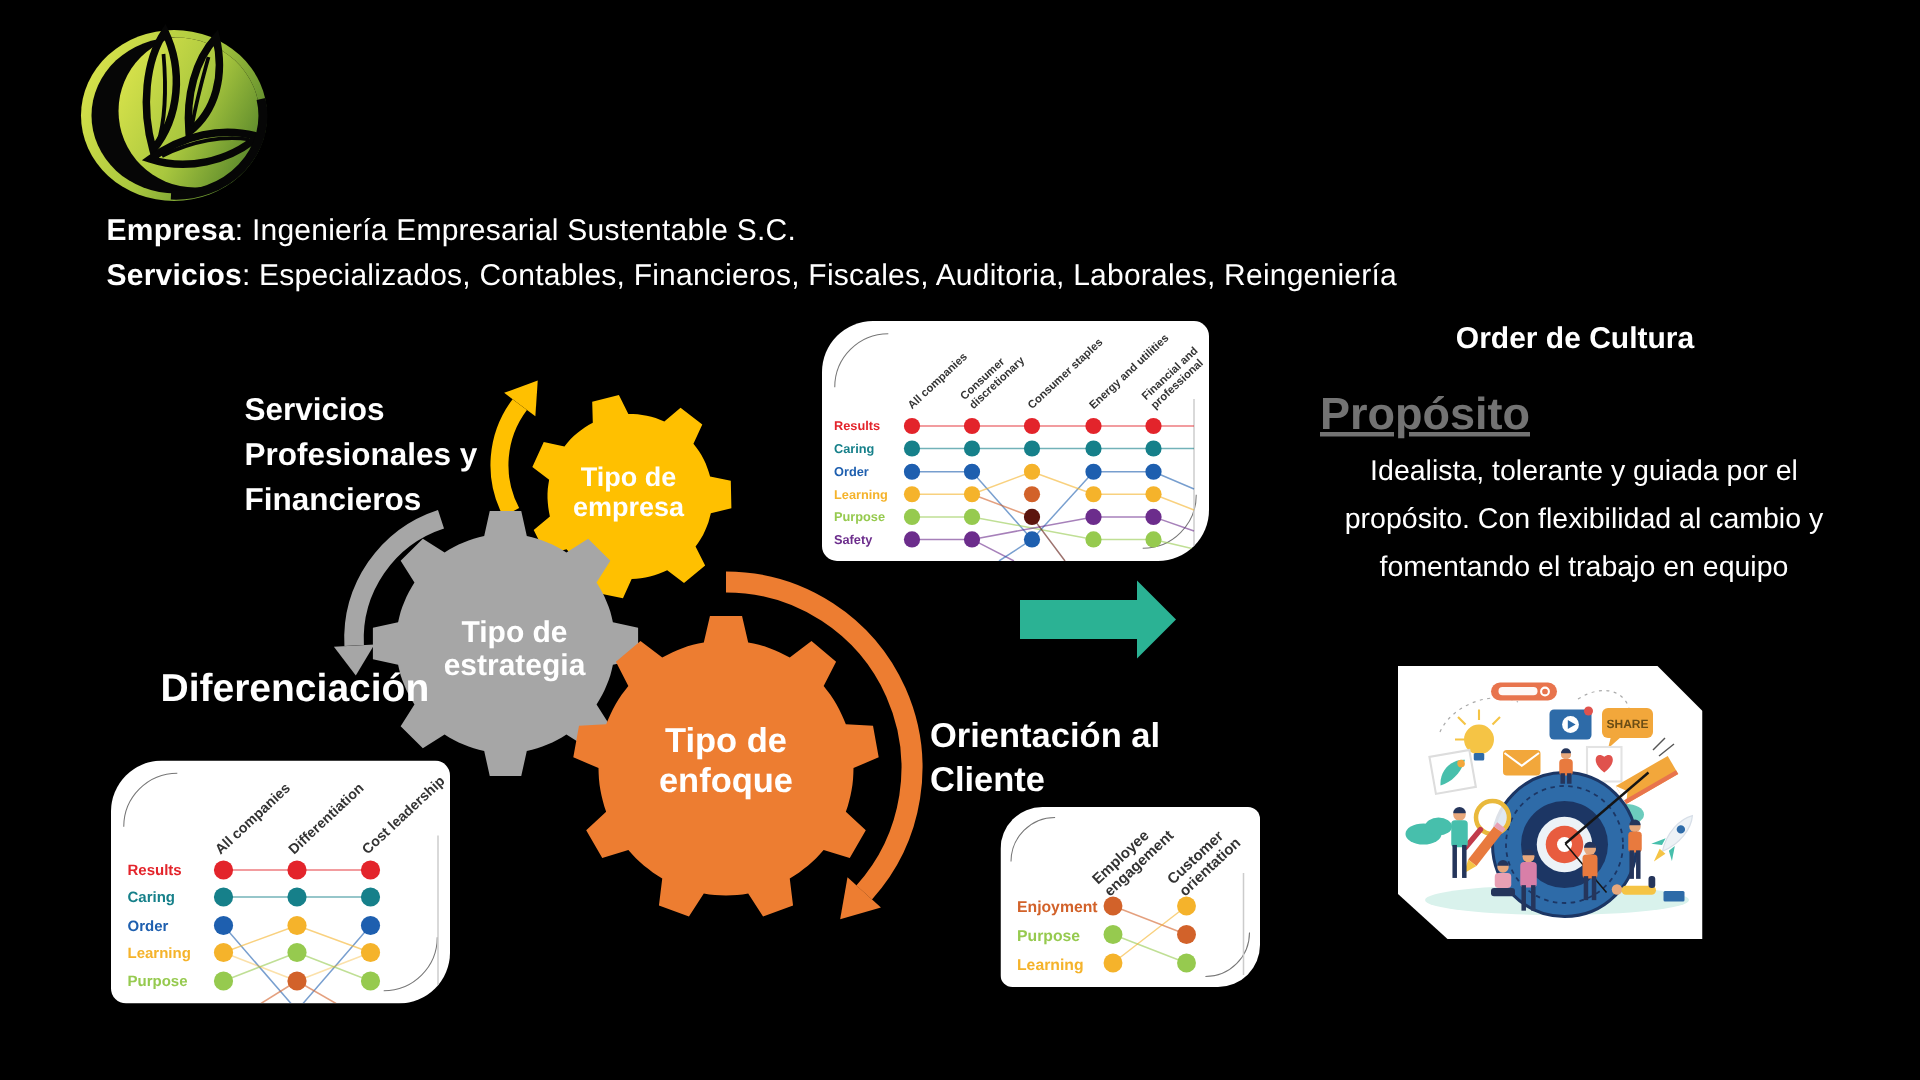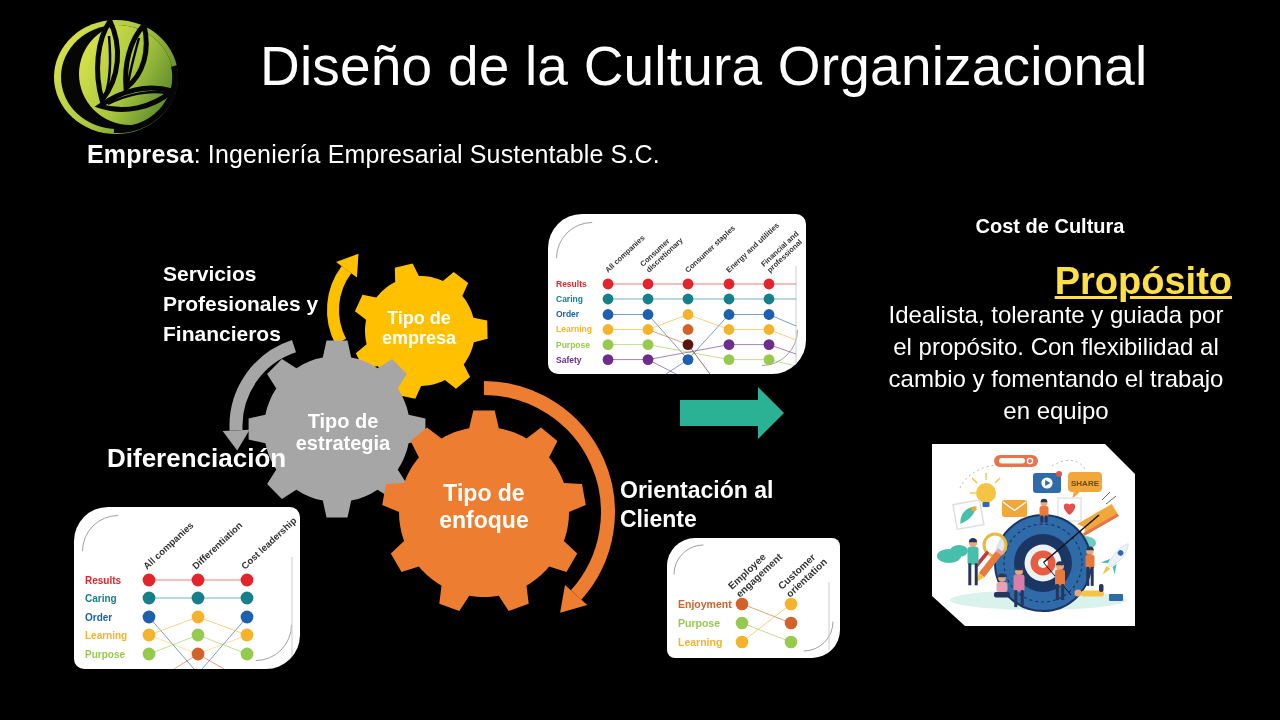--- a/index.html
+++ b/index.html
@@ -5,21 +5,20 @@
   html,body{margin:0;padding:0;background:#000;}
   #slide{position:relative;width:1280px;height:720px;background:#000;overflow:hidden;
          font-family:"Liberation Sans",sans-serif;}
   .abs{position:absolute;}
   .wt{color:#fff;}
 </style>
 </head>
 <body>
 <div id="slide">
 
-  <div class="abs wt" id="title" style="left:260px;top:34px;width:900px;font-size:55px;letter-spacing:0.2px;white-space:nowrap;">Diseño de la Cultura Organizacional</div>
 
   <svg class="abs" style="left:48px;top:14px;" width="140" height="128" viewBox="0 0 140 128">
     <defs>
       <linearGradient id="lg" x1="0" y1="0.25" x2="1" y2="0.75">
         <stop offset="0" stop-color="#d9e34b"></stop>
         <stop offset="0.5" stop-color="#a9c73e"></stop>
         <stop offset="1" stop-color="#4c7d28"></stop>
       </linearGradient>
       <clipPath id="cp">
           <ellipse cx="69" cy="63" rx="56" ry="52"></ellipse>
@@ -34,22 +33,23 @@
       <path d="M54,86 C46,58 49,26 62,7 C74,32 72,64 54,86 Z" stroke-width="5"></path>
       <path d="M61,22 C63,45 62,68 57,82" stroke-width="2.5"></path>
       <path d="M78,74 C76,50 82,26 96,11 C102,36 96,60 78,74 Z" stroke-width="5"></path>
       <path d="M91,24 C86,42 82,58 80,70" stroke-width="2.5"></path>
       <path d="M52,92 C74,76 100,70 124,77 C104,94 76,100 52,92 Z" stroke-width="5"></path>
       <path d="M60,90 C80,80 102,76 118,79" stroke-width="2.5"></path>
       <path d="M126,52 A58,53 0 0 1 66,116" stroke-width="6"></path>
     </g>
   </svg>
 
-  <div class="abs wt" style="left:71px;top:139px;font-size:25px;letter-spacing:0.15px;line-height:30px;margin-left:16px;">
+  <div class="abs wt" style="left:71px;top:139px;font-size:20px;letter-spacing:0.15px;line-height:30px;">
     <div><b>Empresa</b>: Ingeniería Empresarial Sustentable S.C.</div>
+    <div><b>Servicios</b>: Especializados, Contables, Financieros, Fiscales, Auditoria, Laborales, Reingeniería</div>
   </div>
 
   <svg class="abs" style="left:0;top:0;" width="1280" height="720" viewBox="0 0 1280 720" id="mainsvg">
     <path d="M340.8,341.5 A67,67 0 0 1 346.5,269.7" fill="none" stroke="#FFC000" stroke-width="12"></path>
       <polygon points="356.9,277.5 336.1,261.9 358.5,253.7" fill="#FFC000"></polygon>
     <path fill="#FFC000" d="M376.3,297.6 L378.3,295.2 L380.3,292.9 L382.5,290.7 L384.9,288.7 L387.3,286.8 L389.8,285.0 L392.4,283.4 L395.2,281.9 L394.8,267.8 L412.6,263.4 L418.9,276.0 L422.0,276.0 L425.1,276.2 L428.1,276.6 L431.2,277.1 L434.2,277.9 L437.1,278.7 L440.0,279.8 L442.9,281.0 L453.7,271.9 L468.2,283.0 L462.3,295.9 L464.2,298.3 L466.0,300.8 L467.6,303.4 L469.1,306.2 L470.4,308.9 L471.5,311.8 L472.5,314.7 L473.4,317.7 L487.2,320.5 L487.6,338.8 L473.9,342.2 L473.1,345.2 L472.3,348.1 L471.2,351.0 L470.0,353.9 L468.7,356.6 L467.1,359.3 L465.5,361.9 L463.7,364.4 L470.1,377.0 L456.0,388.7 L444.8,380.1 L442.1,381.4 L439.2,382.5 L436.3,383.5 L433.3,384.4 L430.3,385.0 L427.2,385.5 L424.2,385.8 L421.1,386.0 L415.3,398.8 L397.4,395.1 L397.1,381.0 L394.4,379.7 L391.7,378.1 L389.1,376.5 L386.6,374.7 L384.2,372.7 L381.9,370.7 L379.7,368.5 L377.7,366.1 L364.0,369.6 L355.8,353.3 L366.6,344.3 L366.0,341.3 L365.5,338.2 L365.2,335.2 L365.0,332.1 L365.0,329.0 L365.2,325.9 L365.6,322.9 L366.1,319.8 L354.9,311.3 L362.5,294.7 Z"></path>
     <path d="M294.0,346.1 A84,84 0 0 0 236.1,430.4" fill="none" stroke="#A6A6A6" stroke-width="13"></path>
       <polygon points="222.6,431.1 249.6,429.7 237.2,450.4" fill="#A6A6A6"></polygon>
     <path fill="#A6A6A6" d="M296.4,368.3 L299.5,366.4 L302.6,364.6 L305.8,363.0 L309.1,361.6 L312.4,360.3 L315.8,359.1 L319.3,358.2 L322.8,357.4 L326.5,340.6 L347.5,340.6 L351.2,357.4 L354.7,358.2 L358.2,359.1 L361.6,360.3 L364.9,361.6 L368.2,363.0 L371.4,364.6 L374.5,366.4 L377.6,368.3 L392.1,359.1 L406.9,373.9 L397.7,388.4 L399.6,391.5 L401.4,394.6 L403.0,397.8 L404.4,401.1 L405.7,404.4 L406.9,407.8 L407.8,411.3 L408.6,414.8 L425.4,418.5 L425.4,439.5 L408.6,443.2 L407.8,446.7 L406.9,450.2 L405.7,453.6 L404.4,456.9 L403.0,460.2 L401.4,463.4 L399.6,466.5 L397.7,469.6 L406.9,484.1 L392.1,498.9 L377.6,489.7 L374.5,491.6 L371.4,493.4 L368.2,495.0 L364.9,496.4 L361.6,497.7 L358.2,498.9 L354.7,499.8 L351.2,500.6 L347.5,517.4 L326.5,517.4 L322.8,500.6 L319.3,499.8 L315.8,498.9 L312.4,497.7 L309.1,496.4 L305.8,495.0 L302.6,493.4 L299.5,491.6 L296.4,489.7 L281.9,498.9 L267.1,484.1 L276.3,469.6 L274.4,466.5 L272.6,463.4 L271.0,460.2 L269.6,456.9 L268.3,453.6 L267.1,450.2 L266.2,446.7 L265.4,443.2 L248.6,439.5 L248.6,418.5 L265.4,414.8 L266.2,411.3 L267.1,407.8 L268.3,404.4 L269.6,401.1 L271.0,397.8 L272.6,394.6 L274.4,391.5 L276.3,388.4 L267.1,373.9 L281.9,359.1 Z"></path>
     <path d="M484.0,388.0 A124,124 0 0 1 576.1,595.0" fill="none" stroke="#ED7D31" stroke-width="14"></path>
@@ -63,23 +63,23 @@
       <text x="484" y="501" font-size="23">Tipo de</text>
       <text x="484" y="528" font-size="23">enfoque</text>
     </g>
     <polygon points="680,400 758,400 758,387 784,413 758,439 758,426 680,426" fill="#2BB294"></polygon>
   </svg>
 
   <div class="abs wt" style="left:163px;top:259px;font-size:21px;font-weight:bold;line-height:30px;">Servicios<br>Profesionales y<br>Financieros</div>
   <div class="abs wt" style="left:107px;top:443px;font-size:26px;font-weight:bold;">Diferenciación</div>
   <div class="abs wt" style="left:620px;top:476px;font-size:23px;font-weight:bold;line-height:29px;">Orientación al<br>Cliente</div>
 
-  <div class="abs wt" style="left:900px;top:215px;width:300px;text-align:center;font-size:20px;font-weight:bold;">Cost de Cultura</div>
-  <div class="abs" style="left:880px;top:260px;width:352px;text-align:right;font-size:38px;font-weight:bold;color:#fde047;text-decoration:underline;">Propósito</div>
-  <div class="abs wt" style="left:876px;top:299px;width:360px;text-align:center;font-size:24px;line-height:32px;">Idealista, tolerante y guiada por el propósito. Con flexibilidad al cambio y fomentando el trabajo en equipo</div>
+  <div class="abs wt" style="left:900px;top:215px;width:300px;text-align:center;font-size:20px;font-weight:bold;">Order de Cultura</div>
+  <div class="abs" style="left:880px;top:260px;width:352px;text-align:left;font-size:30px;font-weight:bold;color:#737373;text-decoration:underline;">Propósito</div>
+  <div class="abs wt" style="left:876px;top:299px;width:360px;text-align:center;font-size:19px;line-height:32px;">Idealista, tolerante y guiada por el propósito. Con flexibilidad al cambio y fomentando el trabajo en equipo</div>
 
   <svg class="abs" style="left:548px;top:214px;" width="258" height="160" viewBox="0 0 258 160" id="chart1" font-family="Liberation Sans,sans-serif">
       <defs>
         <clipPath id="cb1">
           <path d="M34,0 L248,0 A10,10 0 0 1 258,10 L258,126 A34,34 0 0 1 224,160 L10,160 A10,10 0 0 1 0,150 L0,34 A34,34 0 0 1 34,0 Z"></path>
         </clipPath>
       </defs>
       <path d="M34,0 L248,0 A10,10 0 0 1 258,10 L258,126 A34,34 0 0 1 224,160 L10,160 A10,10 0 0 1 0,150 L0,34 A34,34 0 0 1 34,0 Z" fill="#fff"></path>
       <path d="M8.5,44.2 A35.7,35.7 0 0 1 44.2,8.5" fill="none" stroke="#777" stroke-width="0.7"></path>
       <path d="M213.8,151.5 A35.7,35.7 0 0 0 249.5,115.8" fill="none" stroke="#777" stroke-width="0.7"></path>

